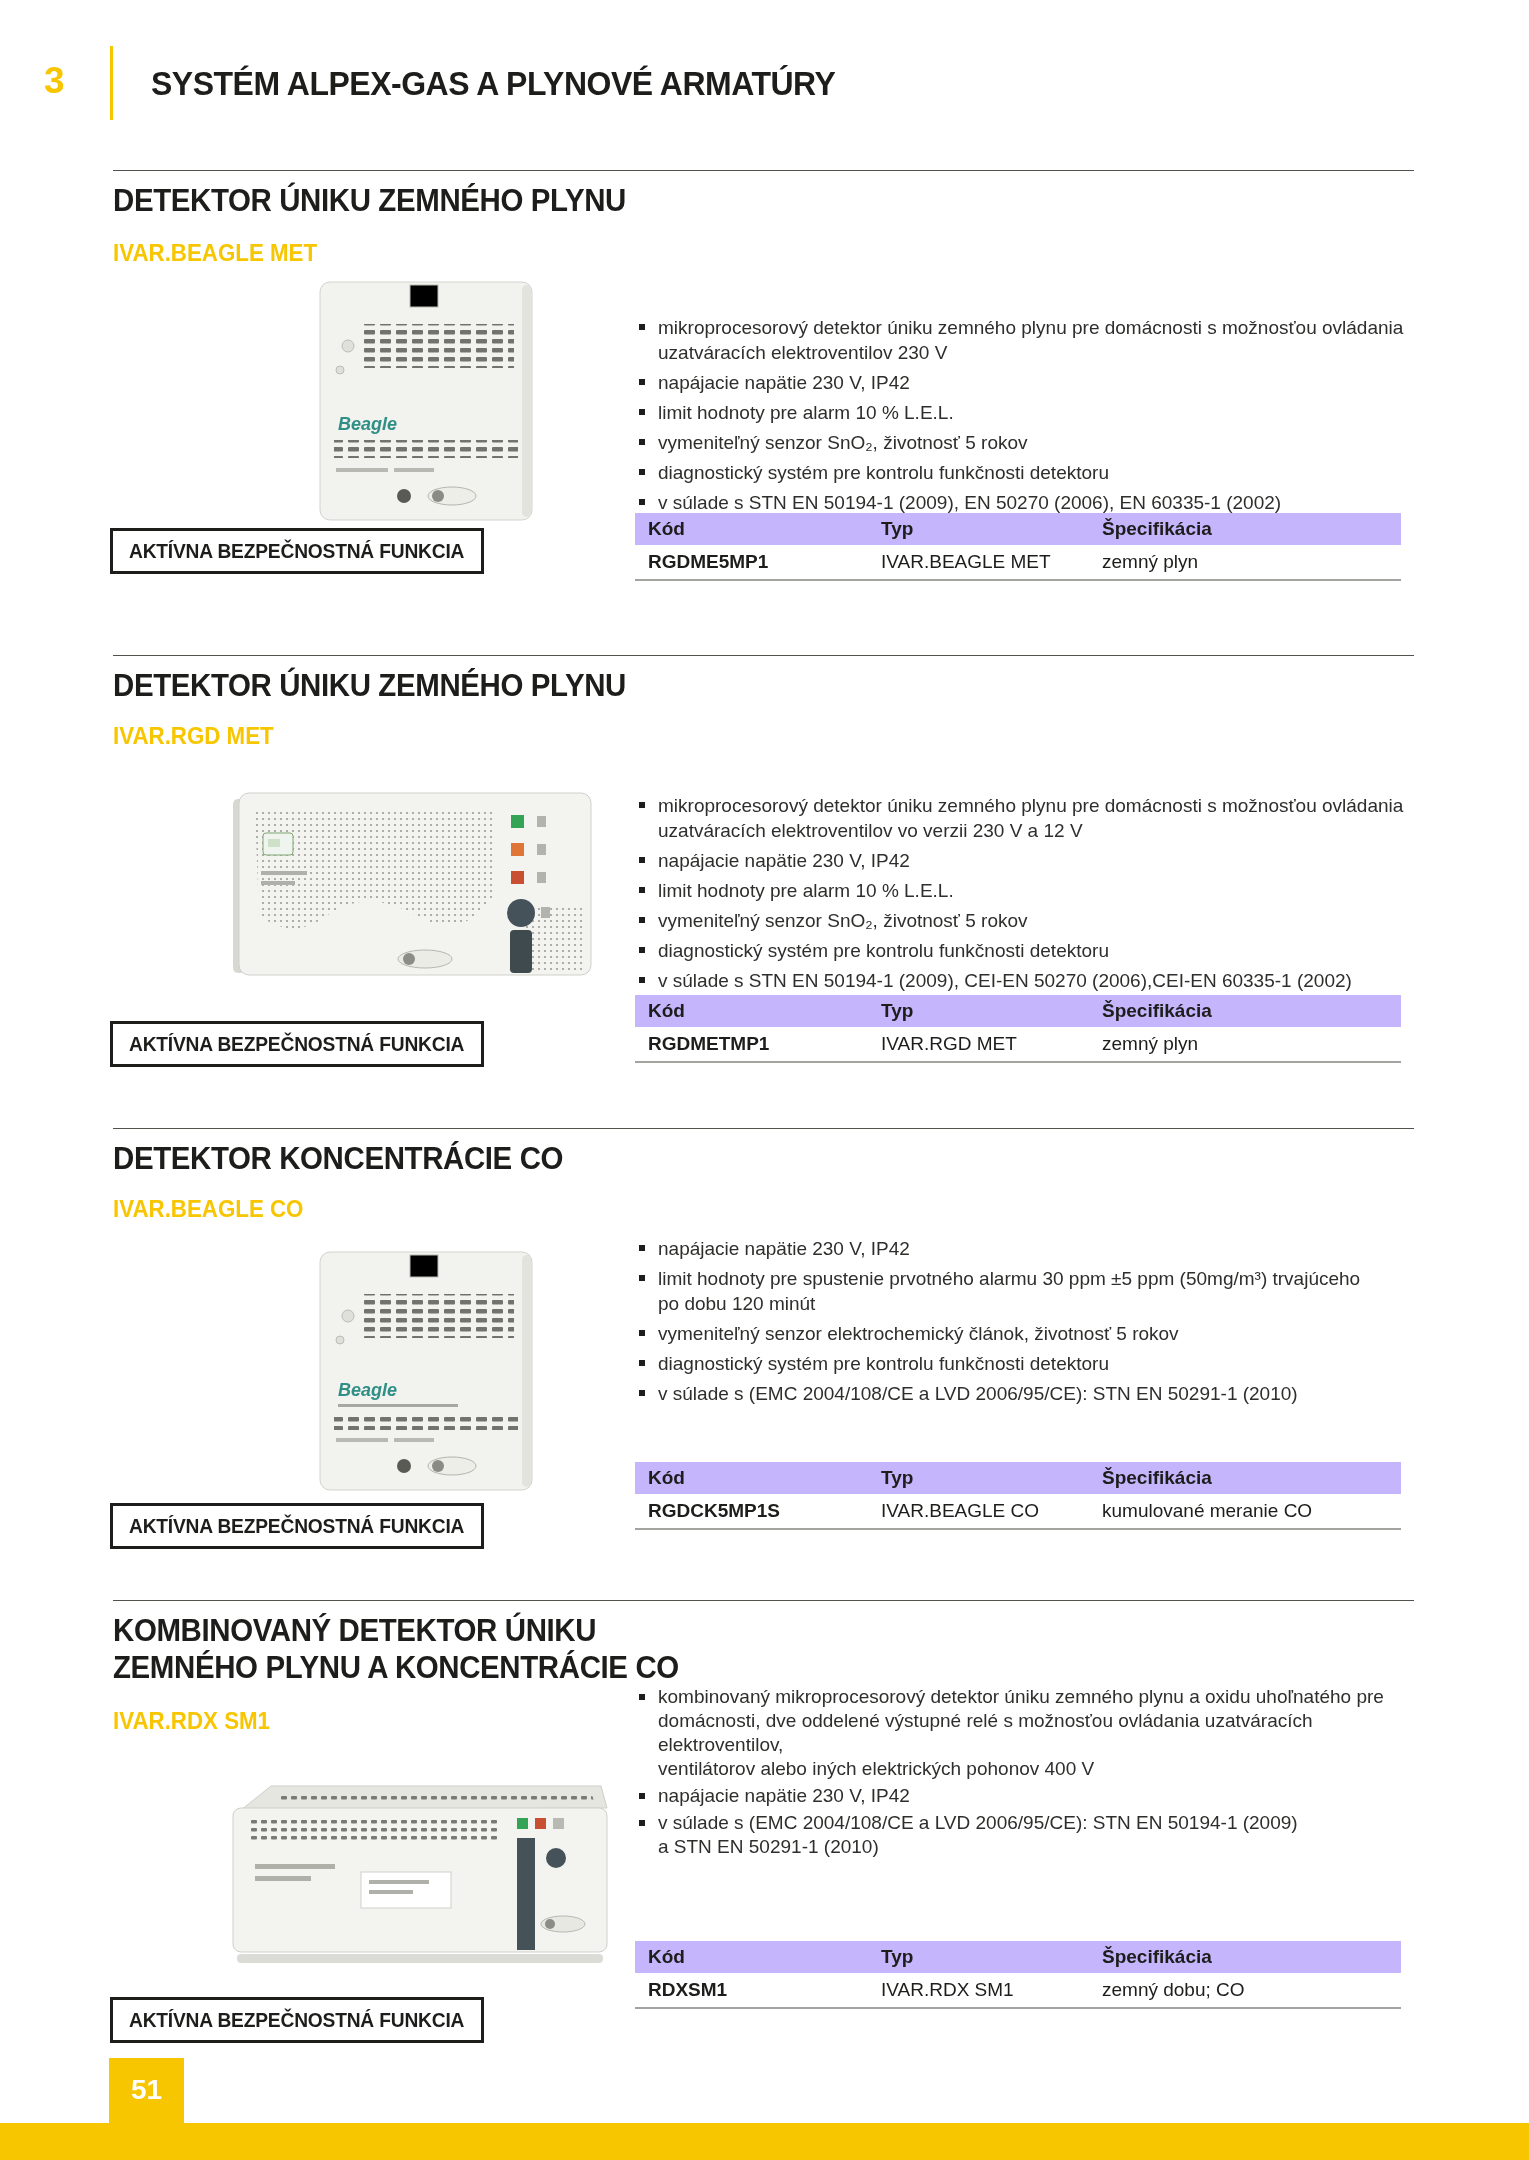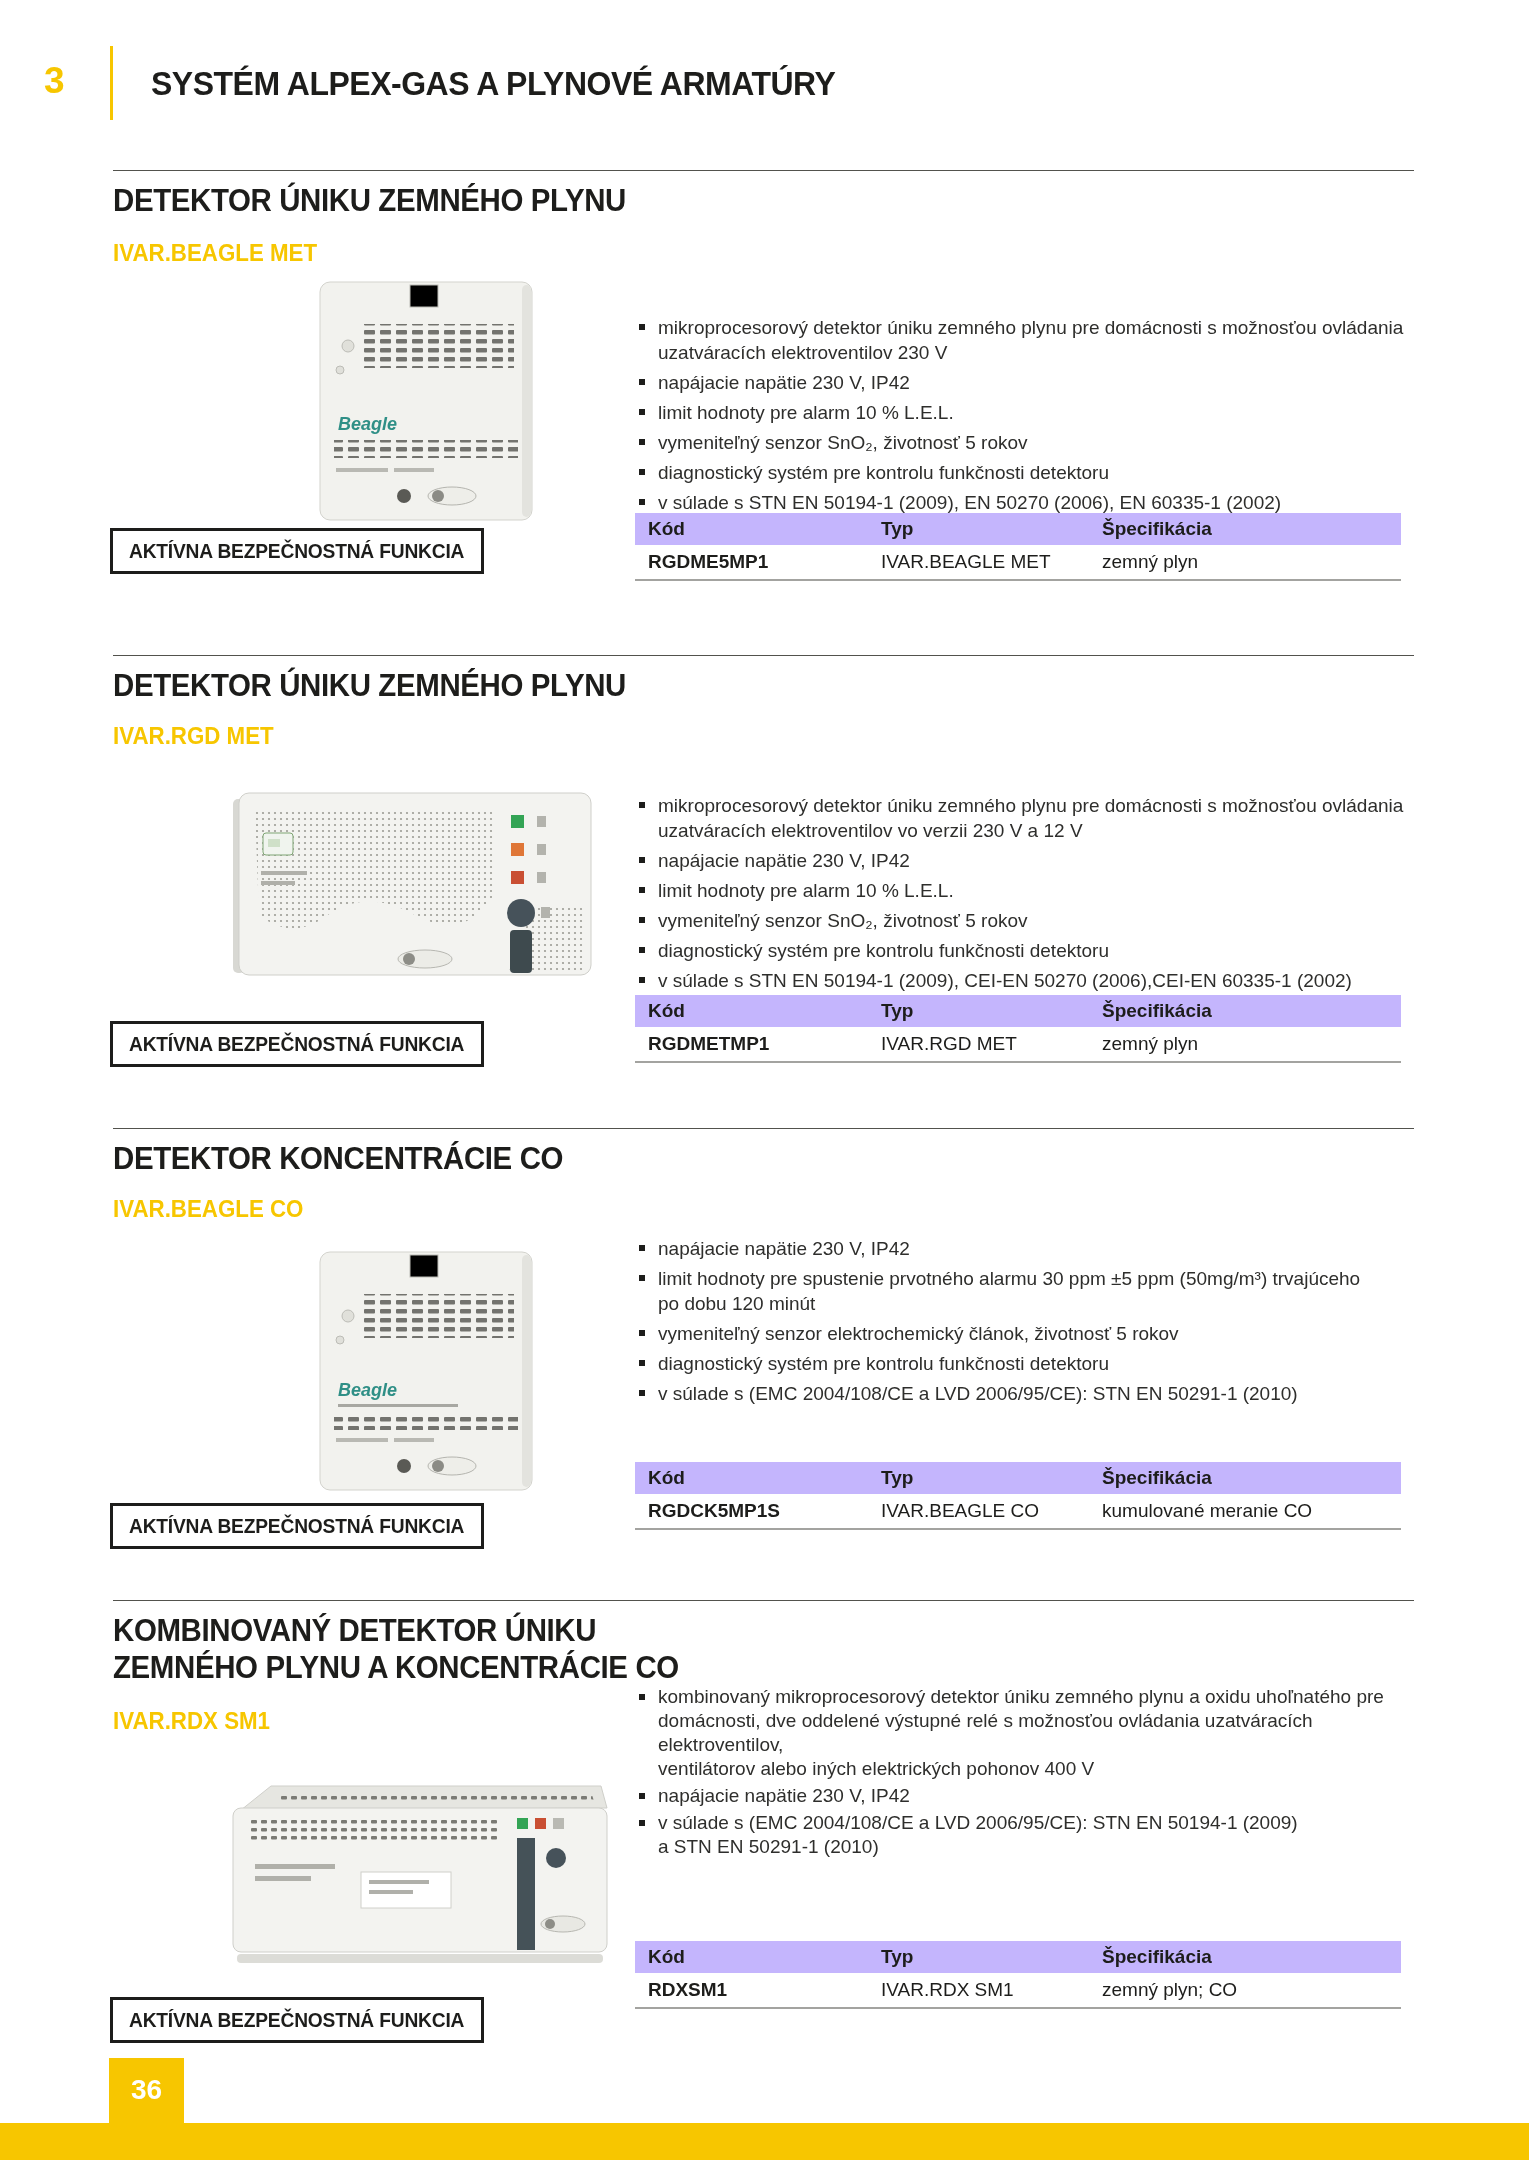--- a/index.html
+++ b/index.html
@@ -278,23 +278,23 @@
 
     <div class="spec-table" style="top:341px">
       <div class="t-head">
         <div>Kód</div>
         <div>Typ</div>
         <div>Špecifikácia</div>
       </div>
       <div class="t-row">
         <div class="code">RDXSM1</div>
         <div>IVAR.RDX SM1</div>
-        <div>zemný plyn; CO</div>
+        <div>zemný dobu; CO</div>
       </div>
     </div>
   </section>
 
   <div class="page-tab">
-    <span>36</span>
+    <span>51</span>
   </div>
   <div class="footer-bar"></div>
 
 </div>
 
 </body></html>

